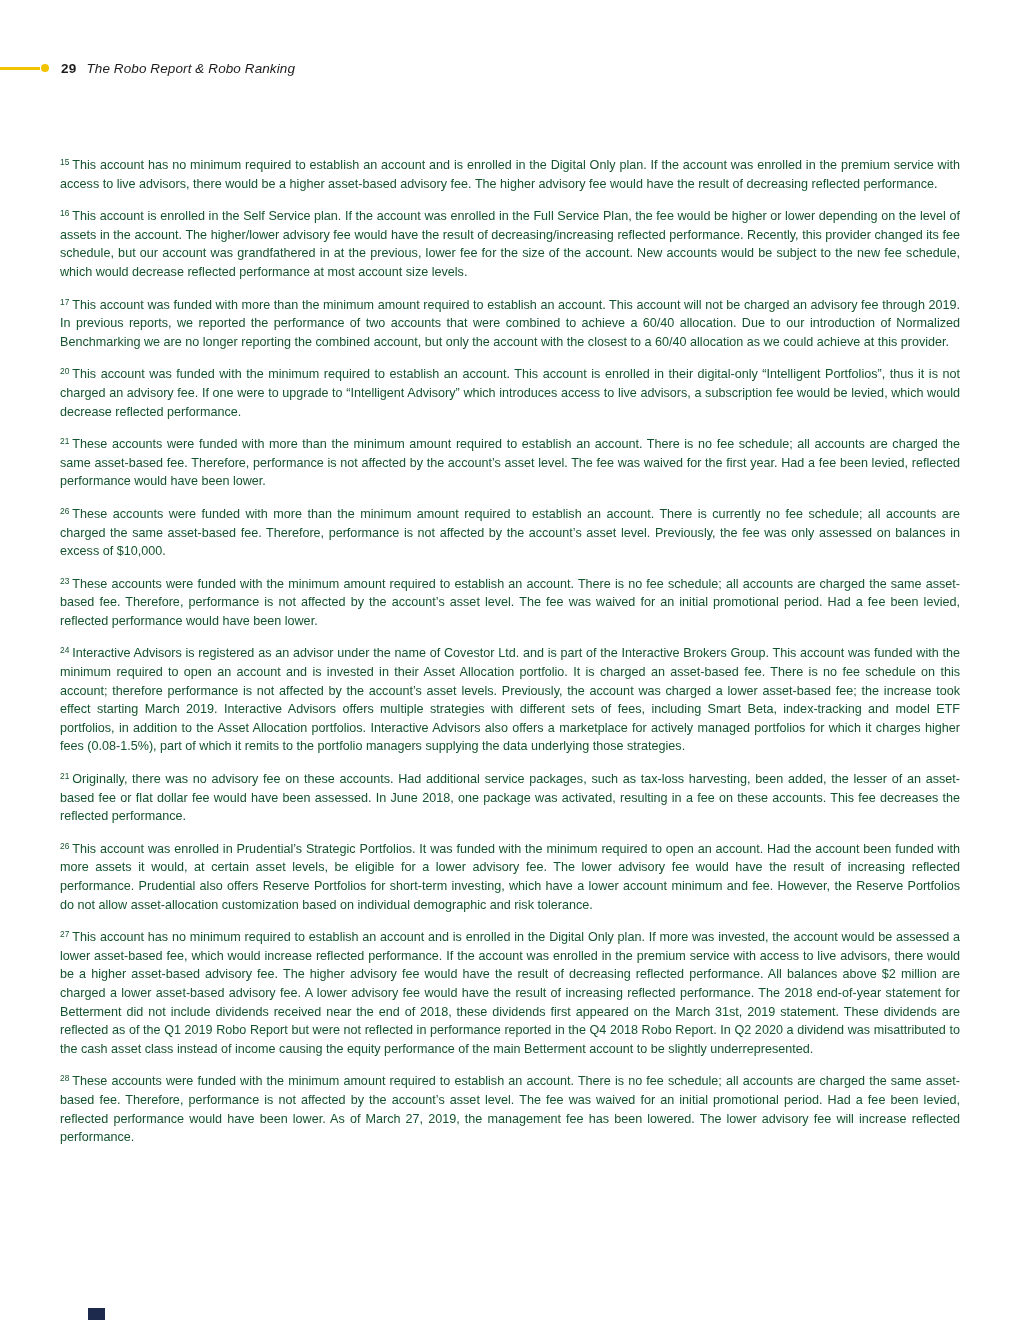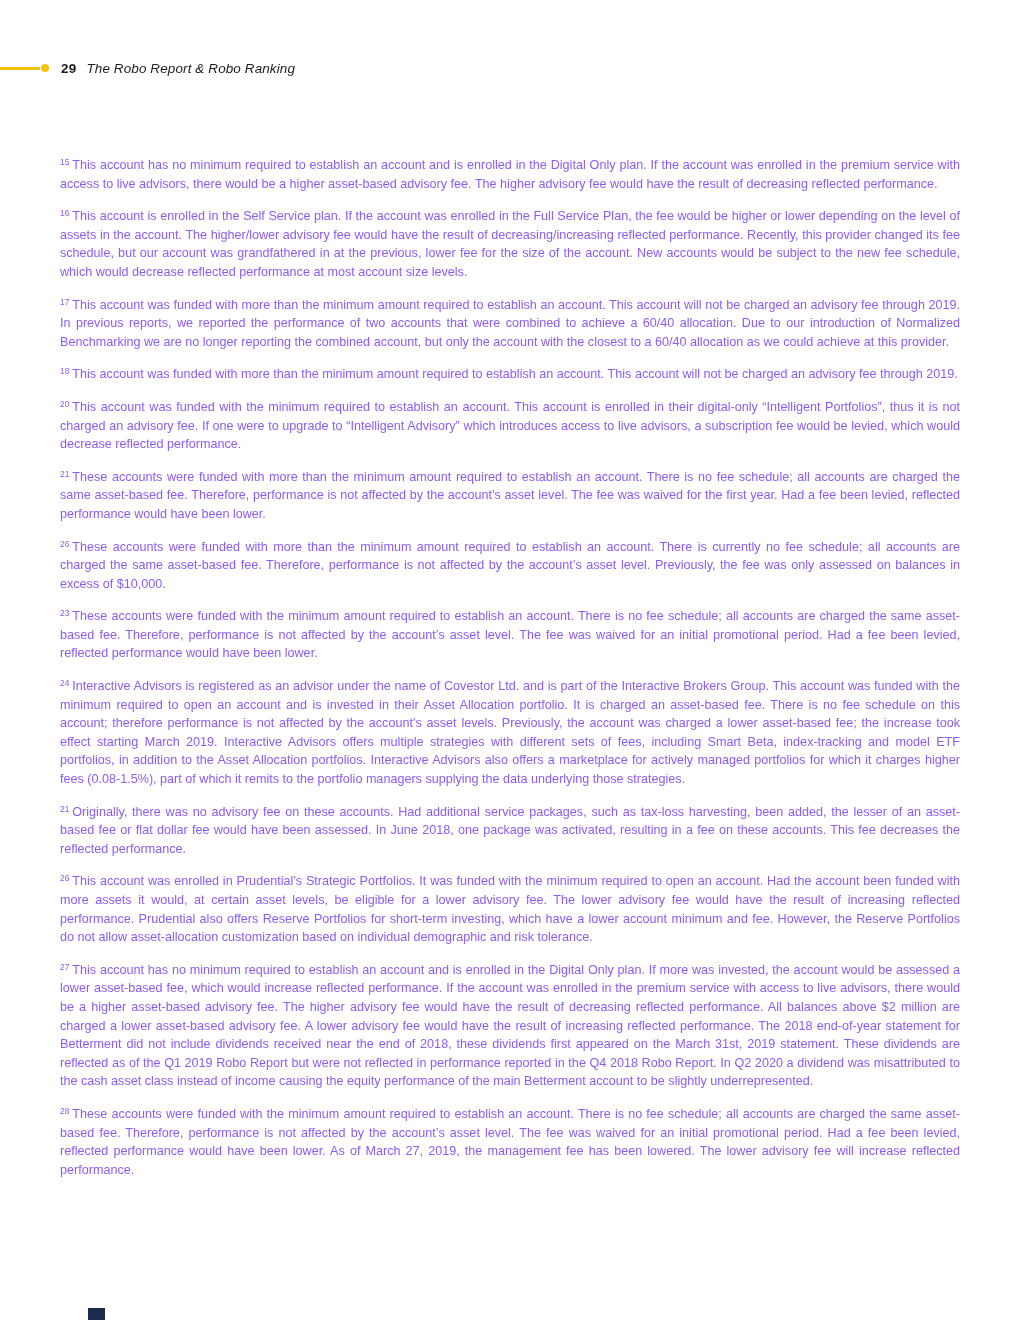--- a/index.html
+++ b/index.html
@@ -52,21 +52,21 @@
     position: absolute;
     top: 156px;
     left: 60px;
     width: 900px;
   }
   p.footnote {
     margin: 0 0 14px 0;
     font-size: 12.6px;
     line-height: 18.6px;
     text-align: justify;
-    color: #8b5cf6;
+    color: #14532d;
   }
   p.footnote sup {
     font-size: 8.4px;
     line-height: 0;
     position: relative;
     top: -4px;
     vertical-align: baseline;
     margin-right: 3px;
   }
   .footer-tab {
@@ -86,21 +86,20 @@
   <div class="accent-dot"></div>
   <span class="page-num">29</span>
   <span class="header-title">The Robo Report &amp; Robo Ranking</span>
 </div>
 
 <div class="content">
 
 <p class="footnote"><sup>15</sup><span>This account has no minimum required to establish an account and is enrolled in the Digital Only plan. If the account was enrolled in the premium service with access to live advisors, there would be a higher asset-based advisory fee. The higher advisory fee would have the result of decreasing reflected performance.</span></p>
     <p class="footnote"><sup>16</sup><span>This account is enrolled in the Self Service plan. If the account was enrolled in the Full Service Plan, the fee would be higher or lower depending on the level of assets in the account. The higher/lower advisory fee would have the result of decreasing/increasing reflected performance. Recently, this provider changed its fee schedule, but our account was grandfathered in at the previous, lower fee for the size of the account. New accounts would be subject to the new fee schedule, which would decrease reflected performance at most account size levels.</span></p>
     <p class="footnote"><sup>17</sup><span>This account was funded with more than the minimum amount required to establish an account. This account will not be charged an advisory fee through 2019. In previous reports, we reported the performance of two accounts that were combined to achieve a 60/40 allocation. Due to our introduction of Normalized Benchmarking we are no longer reporting the combined account, but only the account with the closest to a 60/40 allocation as we could achieve at this provider.</span></p>
-    <p class="footnote"><sup>18</sup><span>This account was funded with more than the minimum amount required to establish an account. This account will not be charged an advisory fee through 2019.</span></p>
     <p class="footnote"><sup>20</sup><span>This account was funded with the minimum required to establish an account. This account is enrolled in their digital-only “Intelligent Portfolios”, thus it is not charged an advisory fee. If one were to upgrade to “Intelligent Advisory” which introduces access to live advisors, a subscription fee would be levied, which would decrease reflected performance.</span></p>
     <p class="footnote"><sup>21</sup><span>These accounts were funded with more than the minimum amount required to establish an account. There is no fee schedule; all accounts are charged the same asset-based fee. Therefore, performance is not affected by the account’s asset level. The fee was waived for the first year. Had a fee been levied, reflected performance would have been lower.</span></p>
     <p class="footnote"><sup>26</sup><span>These accounts were funded with more than the minimum amount required to establish an account. There is currently no fee schedule; all accounts are charged the same asset-based fee. Therefore, performance is not affected by the account’s asset level. Previously, the fee was only assessed on balances in excess of $10,000.</span></p>
     <p class="footnote"><sup>23</sup><span>These accounts were funded with the minimum amount required to establish an account. There is no fee schedule; all accounts are charged the same asset-based fee. Therefore, performance is not affected by the account’s asset level. The fee was waived for an initial promotional period. Had a fee been levied, reflected performance would have been lower.</span></p>
     <p class="footnote"><sup>24</sup><span>Interactive Advisors is registered as an advisor under the name of Covestor Ltd. and is part of the Interactive Brokers Group. This account was funded with the minimum required to open an account and is invested in their Asset Allocation portfolio. It is charged an asset-based fee. There is no fee schedule on this account; therefore performance is not affected by the account’s asset levels. Previously, the account was charged a lower asset-based fee; the increase took effect starting March 2019. Interactive Advisors offers multiple strategies with different sets of fees, including Smart Beta, index-tracking and model ETF portfolios, in addition to the Asset Allocation portfolios. Interactive Advisors also offers a marketplace for actively managed portfolios for which it charges higher fees (0.08-1.5%), part of which it remits to the portfolio managers supplying the data underlying those strategies.</span></p>
     <p class="footnote"><sup>21</sup><span>Originally, there was no advisory fee on these accounts. Had additional service packages, such as tax-loss harvesting, been added, the lesser of an asset-based fee or flat dollar fee would have been assessed. In June 2018, one package was activated, resulting in a fee on these accounts. This fee decreases the reflected performance.</span></p>
     <p class="footnote"><sup>26</sup><span>This account was enrolled in Prudential’s Strategic Portfolios. It was funded with the minimum required to open an account. Had the account been funded with more assets it would, at certain asset levels, be eligible for a lower advisory fee. The lower advisory fee would have the result of increasing reflected performance. Prudential also offers Reserve Portfolios for short-term investing, which have a lower account minimum and fee. However, the Reserve Portfolios do not allow asset-allocation customization based on individual demographic and risk tolerance.</span></p>
     <p class="footnote"><sup>27</sup><span>This account has no minimum required to establish an account and is enrolled in the Digital Only plan. If more was invested, the account would be assessed a lower asset-based fee, which would increase reflected performance. If the account was enrolled in the premium service with access to live advisors, there would be a higher asset-based advisory fee. The higher advisory fee would have the result of decreasing reflected performance. All balances above $2 million are charged a lower asset-based advisory fee. A lower advisory fee would have the result of increasing reflected performance. The 2018 end-of-year statement for Betterment did not include dividends received near the end of 2018, these dividends first appeared on the March 31st, 2019 statement.  These dividends are reflected as of the Q1 2019 Robo Report but were not reflected in performance reported in the Q4 2018 Robo Report.   In Q2 2020 a dividend was misattributed to the cash asset class instead of income causing the equity performance of the main Betterment account to be slightly underrepresented.</span></p>
     <p class="footnote"><sup>28</sup><span>These accounts were funded with the minimum amount required to establish an account. There is no fee schedule; all accounts are charged the same asset-based fee. Therefore, performance is not affected by the account’s asset level. The fee was waived for an initial promotional period. Had a fee been levied, reflected performance would have been lower. As of March 27, 2019, the management fee has been lowered. The lower advisory fee will increase reflected performance.</span></p>
   </div>

